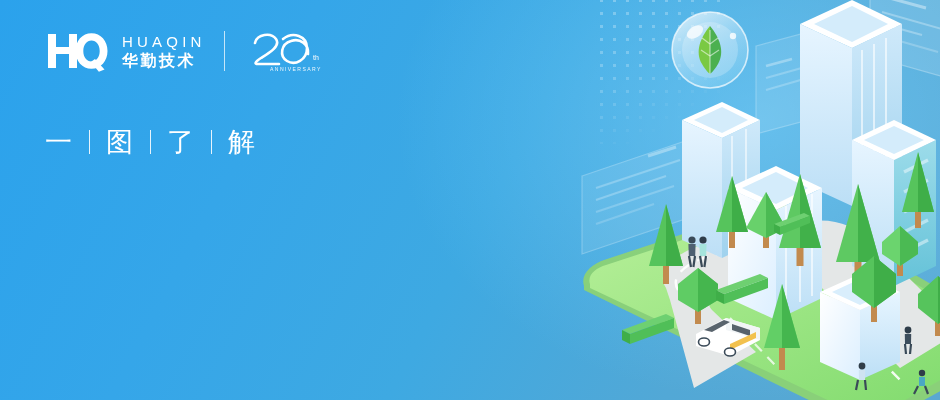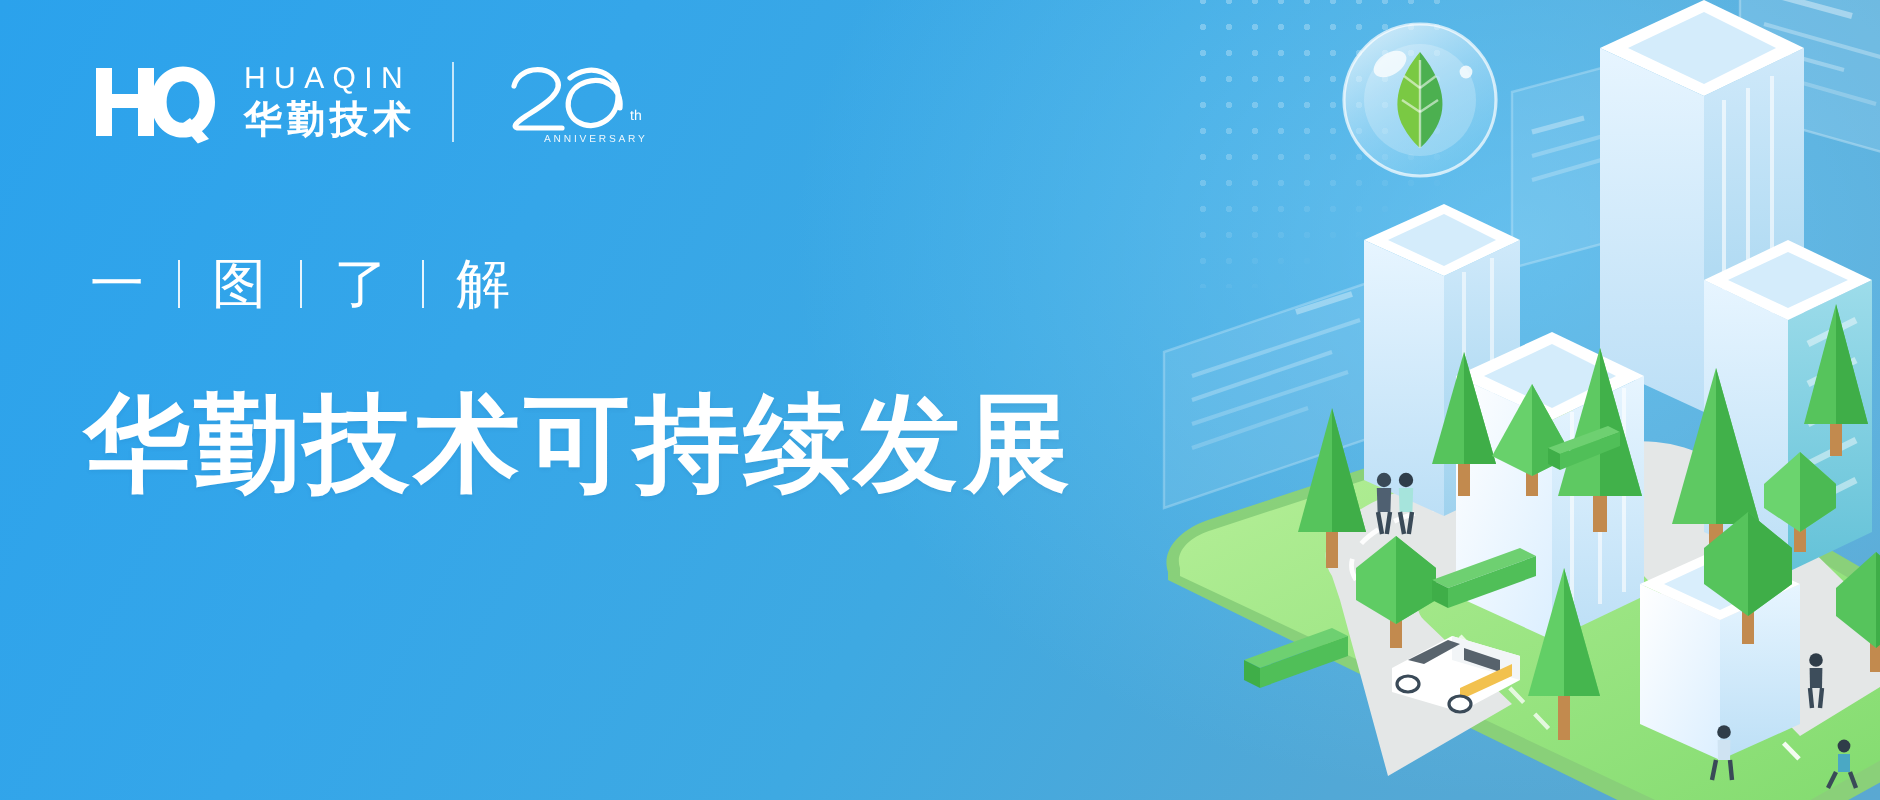--- a/index.html
+++ b/index.html
@@ -30,21 +30,21 @@
     position:absolute; left:46px; top:28px;
     display:flex; align-items:center; gap:14px;
   }
   .hq-mark { width:62px; height:42px; display:block; }
   .brand-text { display:flex; flex-direction:column; justify-content:center; line-height:1; }
   .brand-en {
     color:#ffffff; font-size:15px; letter-spacing:4.2px; font-weight:400;
     margin-bottom:4px;
   }
   .brand-cn {
-    color:#ffffff; font-size:19px; letter-spacing:2.5px; font-weight:700;
+    color:#ffffff; font-size:16px; letter-spacing:2.5px; font-weight:700;
   }
   .logo-div {
     width:1px; height:40px; background:rgba(255,255,255,0.72);
     margin:0 6px 0 4px;
   }
   .anniv { width:78px; height:46px; display:block; }
   
   .eyebrow {
     position:absolute; left:45px; top:124px;
     display:flex; align-items:center;
@@ -111,21 +111,20 @@
     <span class="ch">一</span>
     <span class="sep"></span>
     <span class="ch">图</span>
     <span class="sep"></span>
     <span class="ch">了</span>
     <span class="sep"></span>
     <span class="ch">解</span>
   </div>
 
   <div class="title">
-    <span class="l1">华勤技术可持续发展</span>
   </div>
 
   <div class="illus">
     <svg viewBox="0 0 370 400" xmlns="http://www.w3.org/2000/svg">
       <defs>
         <linearGradient id="bldA" x1="0" y1="0" x2="1" y2="1">
           <stop offset="0" stop-color="#ffffff"></stop>
             <stop offset="1" stop-color="#dcefff"></stop>
         </linearGradient>
         <linearGradient id="bldB" x1="0" y1="0" x2="0" y2="1">

